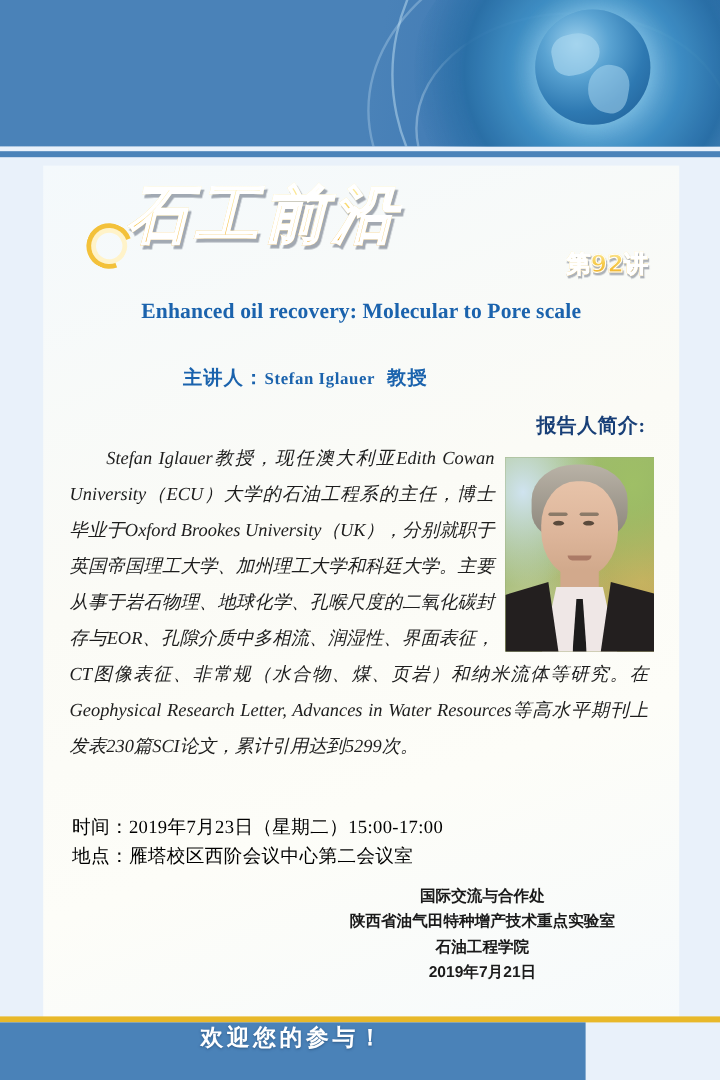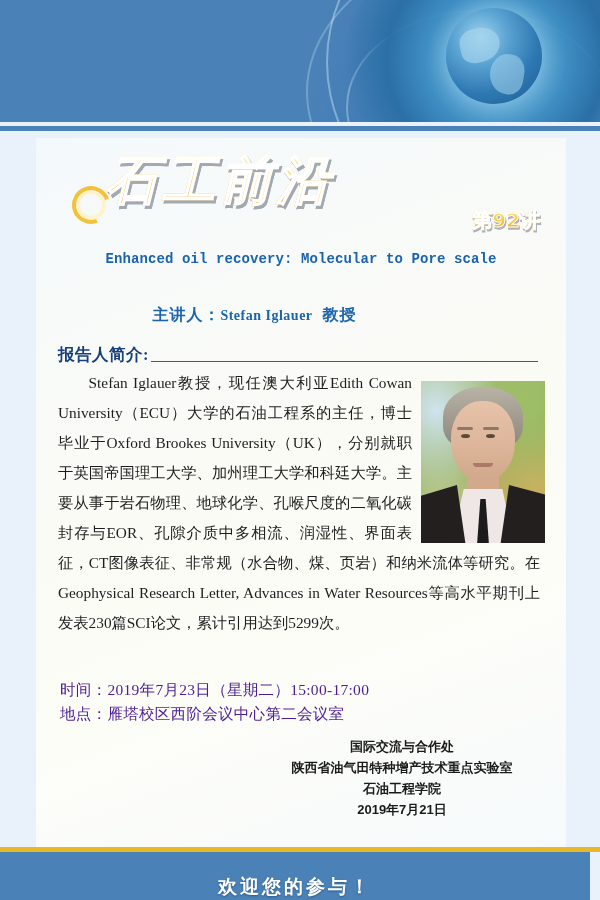--- a/index.html
+++ b/index.html
@@ -118,35 +118,35 @@
     background:linear-gradient(180deg,#fdf0b2 0%,#f7cd4e 45%,#eca216 100%);
     -webkit-background-clip:text;background-clip:text;color:transparent;
     -webkit-text-stroke:.9px #ffffff;
     filter:drop-shadow(1.5px 2px 0 rgba(60,70,90,.40));
     white-space:nowrap;
   }
 
   
   .talk{
     position:absolute;left:36px;top:246px;width:530px;text-align:center;
-    font-family:Liberation Mono, monospace;
-    color:#1b63ad;font-weight:700;font-size:14px;line-height:26px;
+    font-family:Liberation Serif, serif;
+    color:#1b63ad;font-weight:700;font-size:18px;line-height:26px;
     letter-spacing:.1px;
   }
   .speaker{
     position:absolute;left:36px;top:305px;width:437px;text-align:center;
     color:#1b63ad;font-weight:700;font-size:16px;letter-spacing:1px;
     font-family:"Liberation Serif","DejaVu Serif",serif;
   }
   .speaker .nm{font-size:14px;letter-spacing:.5px;}
 
   
   .bio-head{
     position:absolute;left:58px;top:344px;width:480px;
-    display:flex;align-items:flex-end;
+    display:flex;align-items:flex-end;flex-direction:column;
   }
   .bio-head b{
     font-family:"Liberation Serif","DejaVu Serif",serif;
     color:#183f77;font-size:16.5px;font-weight:700;letter-spacing:.5px;white-space:nowrap;
   }
   .bio-head .ul{flex:1;height:0;border-bottom:1.6px solid #2a5f9e;margin:0 0 4px 2px;}
 
   
   .photo{
     position:absolute;left:421px;top:381px;width:124px;height:162px;
@@ -194,41 +194,41 @@
 
   
   .bio-body{
     position:absolute;left:58px;top:368px;width:482px;
     font-family:"Liberation Serif","DejaVu Serif",serif;
     font-size:15.3px;line-height:30px;color:#1d1d1d;text-align:justify;
   }
   .bio-body .wrapshape{
     float:right;width:128px;height:178px;shape-outside:inset(0);
   }
-  .bio-body p{margin:0;text-indent:2em;}
+  .bio-body p{margin:0;text-indent:2em;font-style:italic;}
 
   
   .meta{
     position:absolute;left:60px;top:678px;width:470px;
     font-family:"Liberation Serif","DejaVu Serif",serif;
-    color:#4c1d95;font-size:15.5px;line-height:24px;letter-spacing:.3px;
+    color:#000000;font-size:15.5px;line-height:24px;letter-spacing:.3px;
   }
 
   
   .sig{
     position:absolute;right:48px;top:736px;width:300px;text-align:center;
     font-family:"Liberation Sans","DejaVu Sans",sans-serif;
     color:#1a1a1a;font-size:13px;line-height:21px;font-weight:700;
   }
 
   
   .foot-gold{position:absolute;left:0;bottom:48px;width:600px;height:5px;background:#e8b829;}
   .footer{
-    position:absolute;left:0;bottom:0;width:590px;height:48px;background:#4a82b8;
-    display:flex;align-items:flex-end;justify-content:center;
+    position:absolute;left:0;bottom:0;width:488px;height:48px;background:#4a82b8;
+    display:flex;align-items:flex-start;justify-content:center;
   }
   .footer span{
     font-family:"Liberation Sans","DejaVu Sans",sans-serif;
     color:#ffffff;font-size:19px;font-weight:700;letter-spacing:3px;
     text-shadow:0 1px 2px rgba(20,50,85,.5);
   }
 </style>
 </head>
 <body>
 

